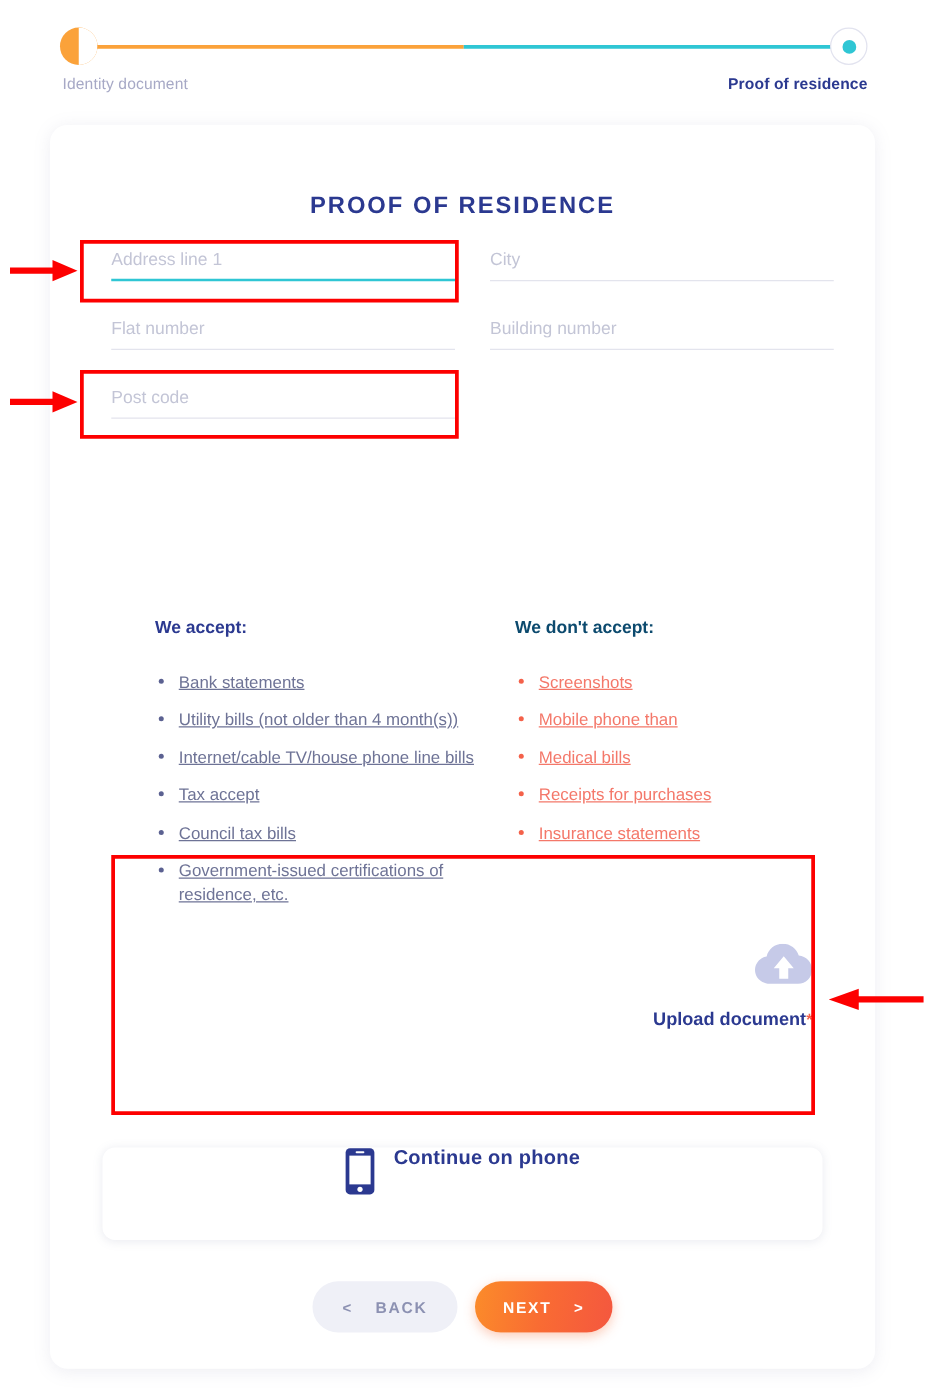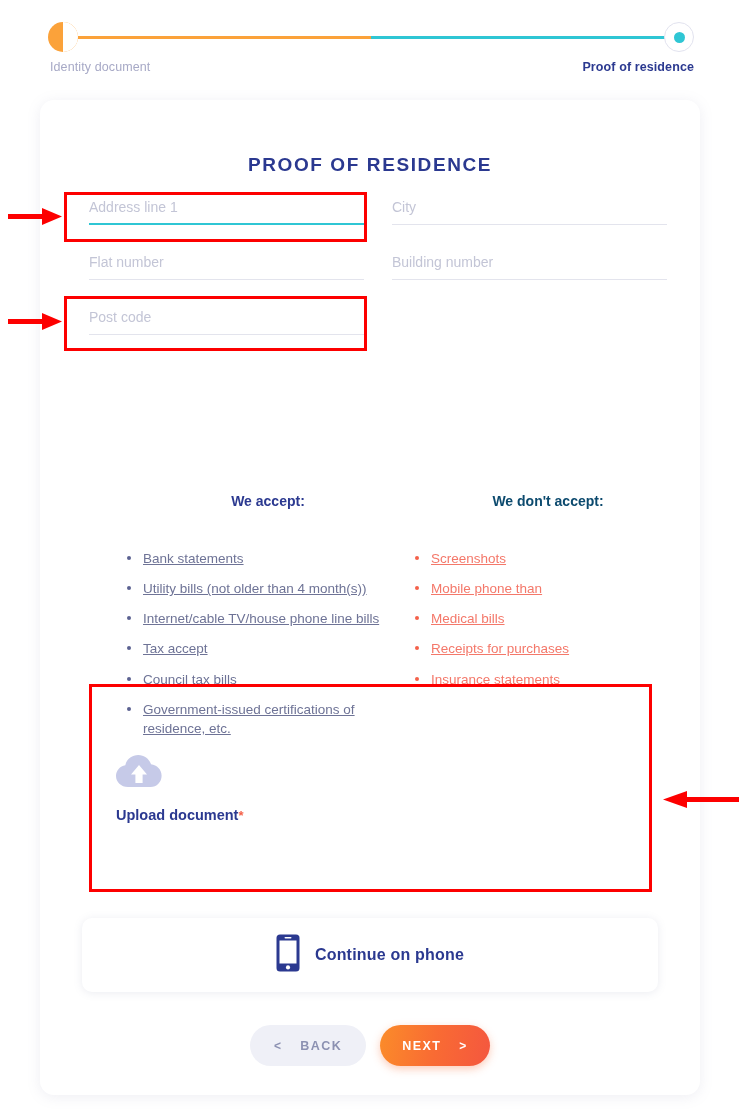--- a/index.html
+++ b/index.html
@@ -158,22 +158,21 @@
     left: 84px;
     top: 393px;
     width: 560px;
     display: flex;
   }
   .list-col { width: 288px; }
   .list-col.right { width: 272px; }
   .list-head {
     font-size: 14px;
     font-weight: bold;
-    margin: 0 0 40px 0;
-    text-align: center;
+    margin: 0 0 27px 0;
   }
   .list-head.accept { color: #2b3990; }
   .list-head.reject { color: #0c4a6e; }
   ul.items {
     list-style: none;
     margin: 0;
     padding: 0;
   }
   ul.items li {
     position: relative;
@@ -199,45 +198,43 @@
 
   
   .upload-box {
     position: absolute;
     left: 50px;
     top: 586px;
     width: 560px;
     height: 206px;
     display: flex;
     flex-direction: column;
-    align-items: flex-start;
+    align-items: flex-end;
     justify-content: center;
     cursor: pointer;
-    padding-left: 26px;
   }
   .cloud-icon { margin-bottom: 14px; }
   .upload-label {
     font-size: 14.5px;
     font-weight: bold;
     color: #2b3990;
   }
   .upload-label .req { color: #f4614a; font-size: 13px; }
 
   
   .phone-box {
     position: absolute;
     left: 42px;
     top: 818px;
     width: 576px;
     height: 74px;
     background: #ffffff;
     border-radius: 10px;
     box-shadow: 0 1px 8px rgba(120,125,160,0.15);
     display: flex;
-    align-items: center;
     justify-content: center;
     gap: 15px;
     cursor: pointer;
   }
   .phone-label {
     font-size: 16px;
     font-weight: bold;
     color: #2b3990;
     letter-spacing: 0.2px;
   }

